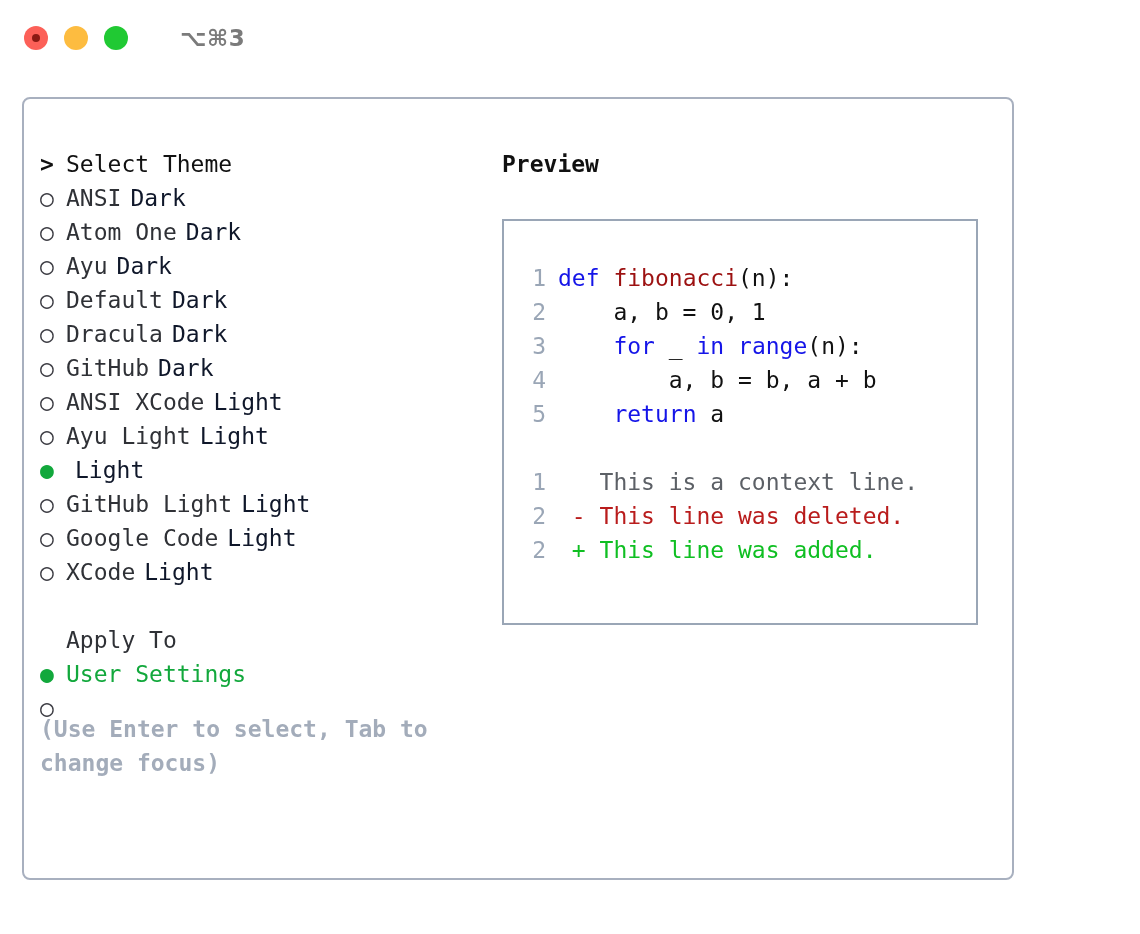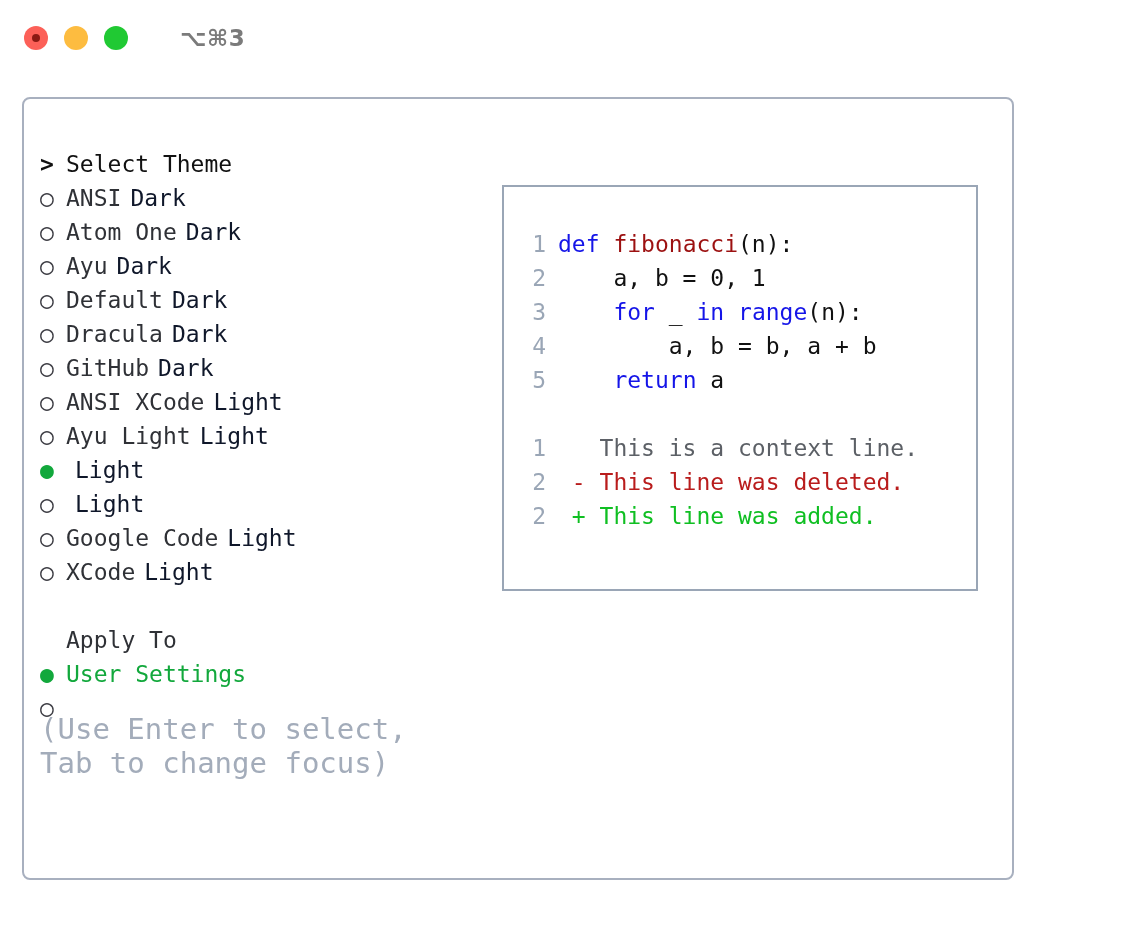--- a/index.html
+++ b/index.html
@@ -127,23 +127,24 @@
 
   .section-gap { height: 34px; }
 
   .row.plain { padding-left: 26px; }
 
   #hint {
     position: absolute;
     left: 16px;
     top: 613px;
     width: 420px;
-    font-size: 29px;
+    font-size: 23px;
     line-height: 34px;
     color: #a3acba;
+    font-weight: bold;
   }
 
   
   #preview-column {
     position: absolute;
     left: 478px;
     top: 48px;
     width: 490px;
   }
   #preview-title {
@@ -254,20 +255,21 @@
             <span class="marker unselected">○</span>
             <span class="row-label">Ayu Light</span>
             <span class="row-tag">Light</span>
           </div>
           <div class="row">
             <span class="marker selected">●</span>
             <span class="row-tag">Light</span>
           </div>
           <div class="row">
             <span class="marker unselected">○</span>
+            <span class="row-label">GitHub Light</span>
             <span class="row-tag">Light</span>
           </div>
           <div class="row">
             <span class="marker unselected">○</span>
             <span class="row-label">Google Code</span>
             <span class="row-tag">Light</span>
           </div>
           <div class="row">
             <span class="marker unselected">○</span>
             <span class="row-label">XCode</span>
@@ -288,19 +290,20 @@
           </div>
           <div class="row">
             <span class="marker unselected">○</span>
           </div>
         </div>
     </div>
 
     <div id="hint">(Use Enter to select, Tab to change focus)</div>
 
     <div id="preview-column">
+      <div id="preview-title">Preview</div>
       <div id="preview-box">
         <div id="code"><div class="code-line"><span class="lineno">1</span><span class="code-text"><span class="tok-kw">def </span><span class="tok-fn">fibonacci</span><span class="tok-plain">(n):</span></span></div><div class="code-line"><span class="lineno">2</span><span class="code-text"><span class="tok-plain">    a, b = 0, 1</span></span></div><div class="code-line"><span class="lineno">3</span><span class="code-text"><span class="tok-plain">    </span><span class="tok-kw">for</span><span class="tok-plain"> _ </span><span class="tok-kw">in</span><span class="tok-plain"> </span><span class="tok-kw">range</span><span class="tok-plain">(n):</span></span></div><div class="code-line"><span class="lineno">4</span><span class="code-text"><span class="tok-plain">        a, b = b, a + b</span></span></div><div class="code-line"><span class="lineno">5</span><span class="code-text"><span class="tok-plain">    </span><span class="tok-kw">return</span><span class="tok-plain"> a</span></span></div><div class="blank-line"></div><div class="code-line"><span class="lineno">1</span><span class="code-text diff-ctx">   This is a context line.</span></div><div class="code-line"><span class="lineno">2</span><span class="code-text diff-del"> - This line was deleted.</span></div><div class="code-line"><span class="lineno">2</span><span class="code-text diff-add"> + This line was added.</span></div></div>
       </div>
     </div>
 
   </div>
 </div>
 
 </body></html>

